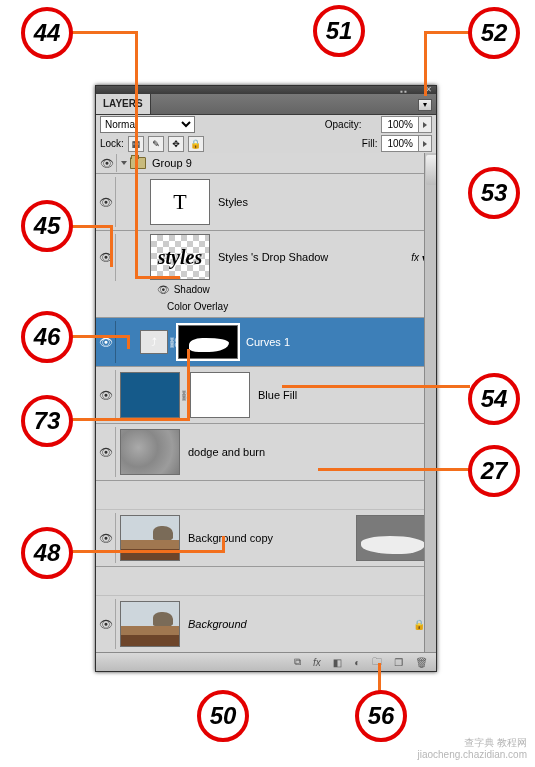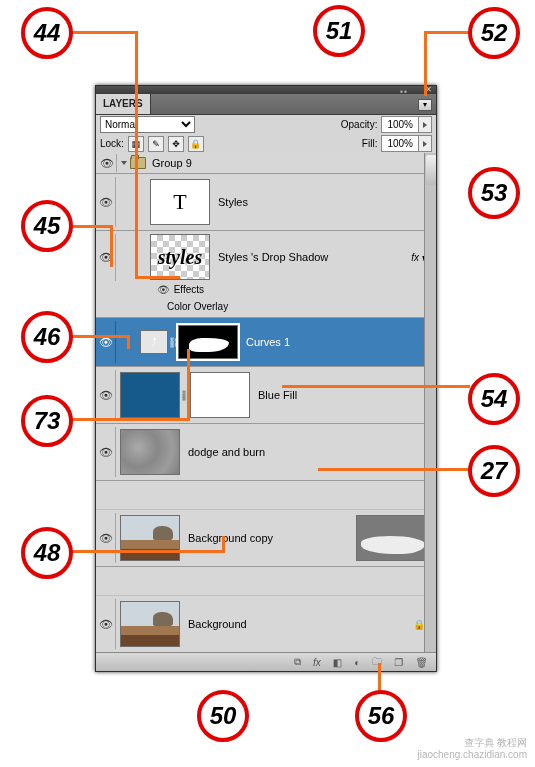--- a/index.html
+++ b/index.html
@@ -3,21 +3,21 @@
 <meta charset="utf-8">
 <style>
   body{margin:0;background:#fff;font-family:Verdana,Arial,sans-serif;font-size:11px;color:#000;width:535px;height:767px;position:relative;}
   .panel{position:absolute;left:95px;top:85px;width:340px;height:585px;background:#d6d6d6;border:1px solid #2f2f2f;box-shadow:0 0 4px #444;}
   .panel-top{height:8px;background:linear-gradient(#535353,#3b3b3b);position:relative;}
   .panel-top .dots{position:absolute;right:28px;top:1px;font-size:8px;color:#bbb;letter-spacing:1px;}
   .panel-top .x{position:absolute;right:4px;top:-1px;font-size:8px;color:#ccc;cursor:pointer;}
   .tabbar{height:20px;background:linear-gradient(#787878,#646464);border-bottom:1px solid #3a3a3a;position:relative;}
   .tab{position:absolute;left:0;top:0;height:20px;line-height:20px;padding:0 7px;font-size:10px;font-weight:bold;color:#222;background:#d6d6d6;border-right:1px solid #3a3a3a;}
   .flymenu{position:absolute;right:4px;top:5px;width:12px;height:10px;border:1px solid #555;background:linear-gradient(#eee,#ccc);font-size:8px;text-align:center;line-height:9px;cursor:pointer;}
-  .ctrlrow{height:19px;display:flex;align-items:center;padding:0 4px;gap:4px;font-size:10px;}
+  .ctrlrow{height:19px;display:flex;align-items:center;padding:0 4px;gap:20px;font-size:10px;}
   select.blend{height:17px;font-size:10px;width:95px;background:#fff;border:1px solid #7a7a7a;}
   .spacer{flex:1;}
   .numbox{display:inline-flex;align-items:center;background:#fff;border:1px solid #888;height:15px;}
   .numbox span{padding:0 5px;font-size:10px;}
   .triangle-btn{width:12px;height:15px;border-left:1px solid #888;display:flex;align-items:center;justify-content:center;background:#eee;}
   .triangle-btn::after{content:"";border-left:4px solid #555;border-top:3px solid transparent;border-bottom:3px solid transparent;}
   .lockrow{height:19px;display:flex;align-items:center;padding:0 4px;gap:4px;font-size:10px;border-bottom:1px solid #8a8a8a;}
   .lockicn{width:14px;height:14px;border:1px solid #888;background:#eee;display:flex;align-items:center;justify-content:center;font-size:9px;}
   .layerlist{position:absolute;left:0;right:0;top:67px;bottom:18px;overflow:hidden;background:#d7d7d7;}
   .scroll{position:absolute;right:0;top:0;bottom:0;width:11px;background:#c2c2c2;border-left:1px solid #8a8a8a;}
@@ -35,21 +35,21 @@
   .mask.selected{outline:2px solid #fff;}
   .mask::after{content:"";position:absolute;left:10px;top:12px;right:8px;height:14px;background:#fff;border-radius:40% 70% 60% 30% / 60% 40% 80% 30%;}
   .mask.gray{background:#7a7a7a;}
   .mask.gray::after{left:4px;top:20px;right:4px;bottom:6px;height:auto;background:#ededed;border-radius:50% 60% 40% 55% / 40% 50% 60% 55%;}
   .photo{width:58px;height:44px;border:1px solid #6e6e6e;background:linear-gradient(#cdd6dc 0 55%,#a07750 55% 75%,#6d452a 75%);position:relative;}
   .photo::after{content:"";position:absolute;right:6px;top:10px;width:20px;height:14px;background:#7a6b58;border-radius:40% 50% 20% 10%;}
   .blur{width:58px;height:44px;border:1px solid #6e6e6e;background:radial-gradient(circle at 30% 40%,#aaa,#888 40%,#9c9c9c 70%,#7d7d7d);}
   .fill{width:58px;height:44px;border:1px solid #6e6e6e;background:#155a8a;}
   .adj{width:26px;height:22px;border:1px solid #6e6e6e;background:#e6e6e6;display:flex;align-items:center;justify-content:center;font-size:11px;}
   .name{margin-left:8px;font-size:11px;}
-  .name.ital{}
+  .name.ital{font-style:italic;}
   .fxcol{margin-left:auto;font-style:italic;font-size:10px;padding-right:4px;display:flex;align-items:center;gap:2px;}
   .sub{font-size:10px;display:flex;align-items:center;gap:4px;margin-left:44px;padding:2px 0;}
   .folder{display:inline-block;width:14px;height:10px;background:#c8ba7c;border:1px solid #7a6a30;border-radius:1px 1px 0 0;position:relative;}
   .folder::before{content:"";position:absolute;left:0;top:-3px;width:6px;height:3px;background:#c8ba7c;border:1px solid #7a6a30;border-bottom:none;}
   .tri{display:inline-block;border-top:4px solid #555;border-left:3px solid transparent;border-right:3px solid transparent;margin-right:3px;}
   .bottombar{position:absolute;left:0;right:0;bottom:0;height:18px;background:linear-gradient(#d9d9d9,#bcbcbc);border-top:1px solid #8a8a8a;display:flex;align-items:center;justify-content:flex-end;gap:12px;padding:0 8px;font-size:10px;color:#555;}
   .bottombar span{cursor:pointer;}
   .lockbadge{margin-left:auto;font-size:10px;color:#555;padding-right:4px;}
   .gap{height:28px;background:#d7d7d7;border-bottom:1px solid #c0c0c0;}
 
@@ -122,21 +122,21 @@
         </div>
       <span class="indent" style="width:34px"></span>
       <div class="thumb check">
           <span style="font-family:'Brush Script MT','Times New Roman',cursive;font-size:20px;font-style:italic;font-weight:bold;color:#000;text-shadow:1px 1px 0 #fff">styles</span>
         </div>
       <span class="name">Styles 's Drop Shadow</span>
       <span class="fxcol"><span>fx</span>▾</span>
       <div style="flex-basis:100%;height:0"></div>
       <div class="sub" style="margin-left:60px">
         <span class="eye" style="font-size:10px">👁</span>
-        <span>Effects</span>
+        <span>Shadow</span>
       </div>
       <div style="flex-basis:100%;height:0"></div>
       <div class="sub" style="margin-left:70px">
         <span>Color Overlay</span>
       </div>
     </div>
 
     <div class="row selected" style="min-height:42px">
       <div class="viscol" style="border-right-color:#2c5d86">
           <span class="eye" style="color:#fff">👁</span>

